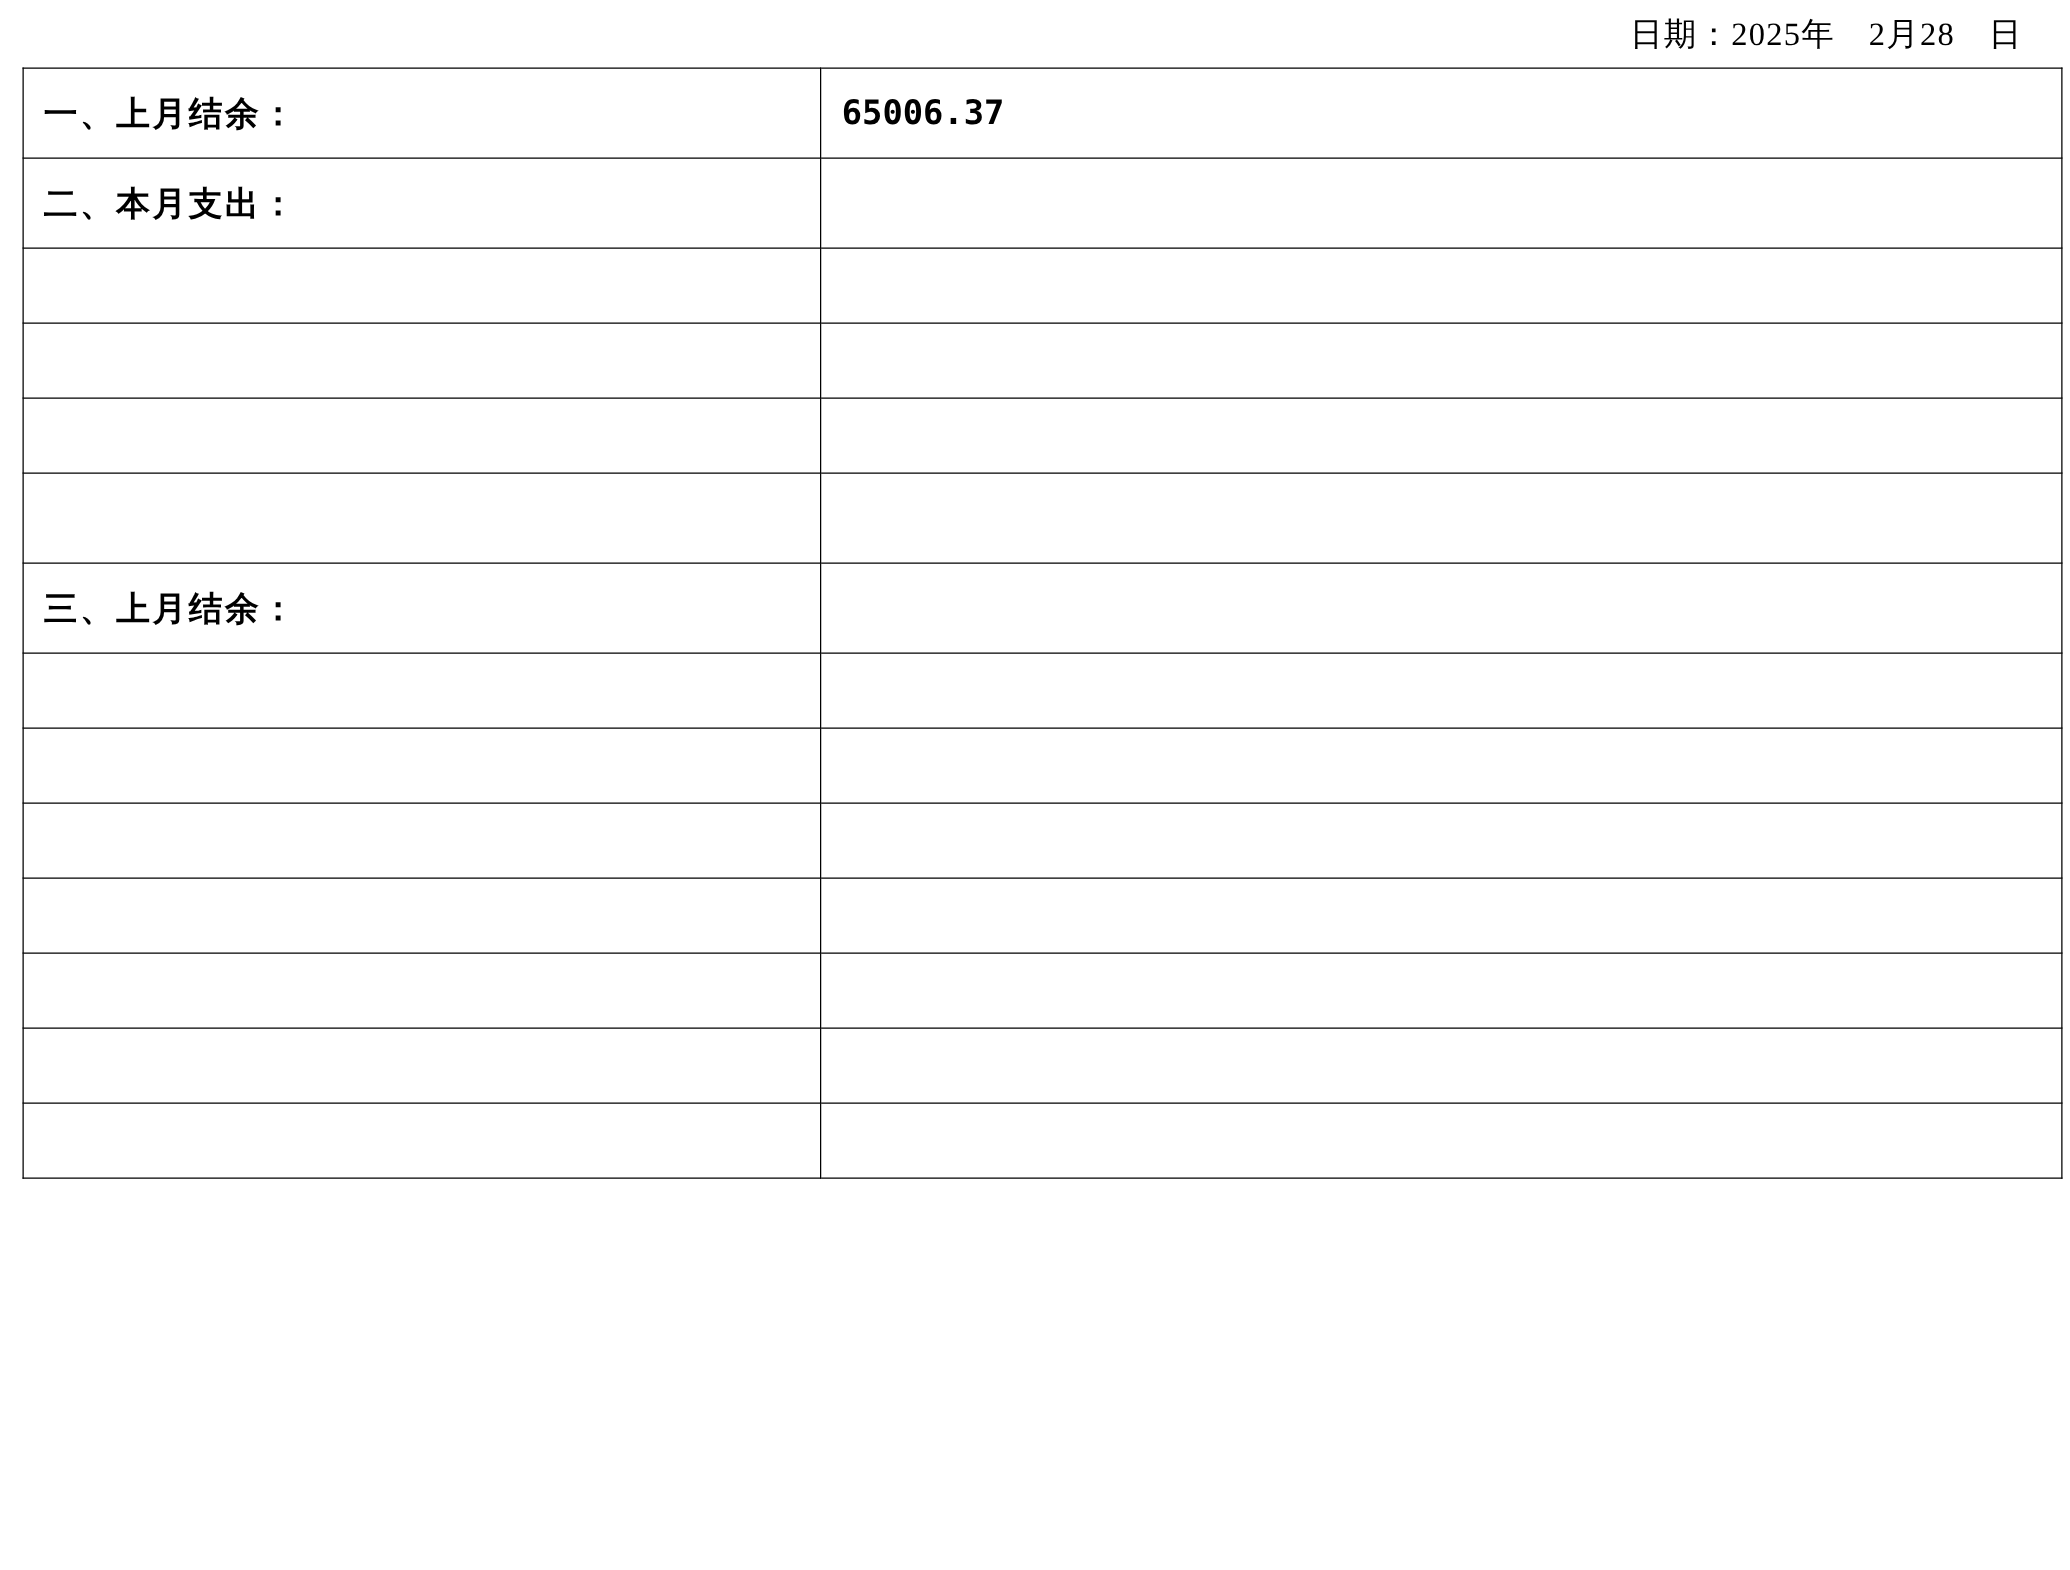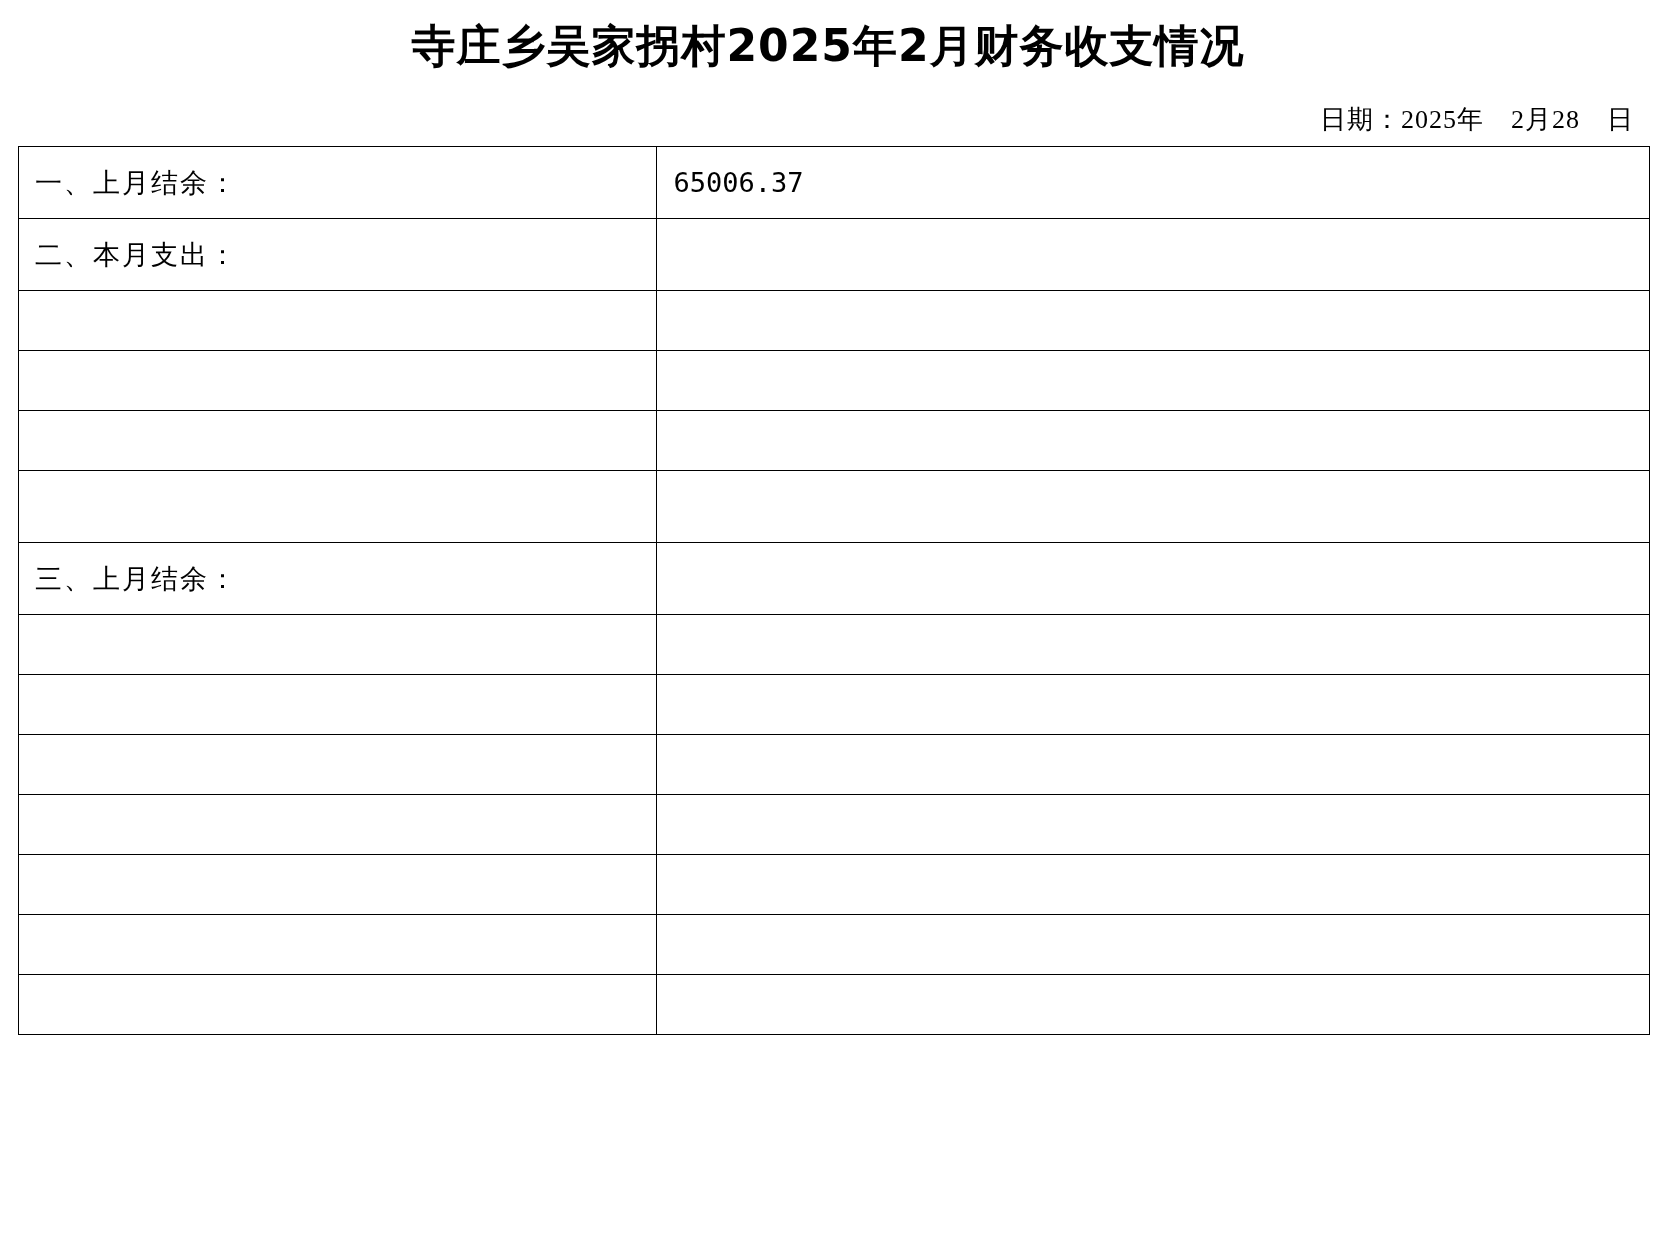--- a/index.html
+++ b/index.html
@@ -33,21 +33,21 @@
     font-size: 44px;
     font-weight: bold;
     letter-spacing: 1px;
     white-space: nowrap;
   }
   .date-row {
     height: 54px;
     display: flex;
     align-items: center;
     justify-content: flex-end;
-    padding-right: 22px;
+    padding-right: 38px;
   }
   .date-text {
     font-size: 26px;
     letter-spacing: 1px;
     white-space: nowrap;
   }
   table.grid {
     border-collapse: collapse;
     table-layout: fixed;
     width: 1632px;
@@ -70,33 +70,31 @@
     width: 992px;
     text-align: left;
     font-family: "DejaVu Sans Mono", "Liberation Mono", monospace;
     font-size: 25px;
   }
   .label-text {
     letter-spacing: 2px;
   }
   tr.tall td {
     height: 72px;
+    font-weight: bold;
   }
   tr.short td {
     height: 60px;
   }
 </style>
 </head>
 <body>
 
 <div class="sheet">
 
-  <div class="title-row">
-    <div class="title">寺庄乡吴家拐村2025年2月财务收支情况</div>
-  </div>
 
   <div class="date-row">
     <div class="date-text">日期：2025年　2月28　日</div>
   </div>
 
   <table class="grid">
     <tbody>
         <tr class="tall">
           <td class="label-col"><span class="label-text">一、上月结余：</span></td>
           <td class="value-col"><span>65006.37</span></td>

